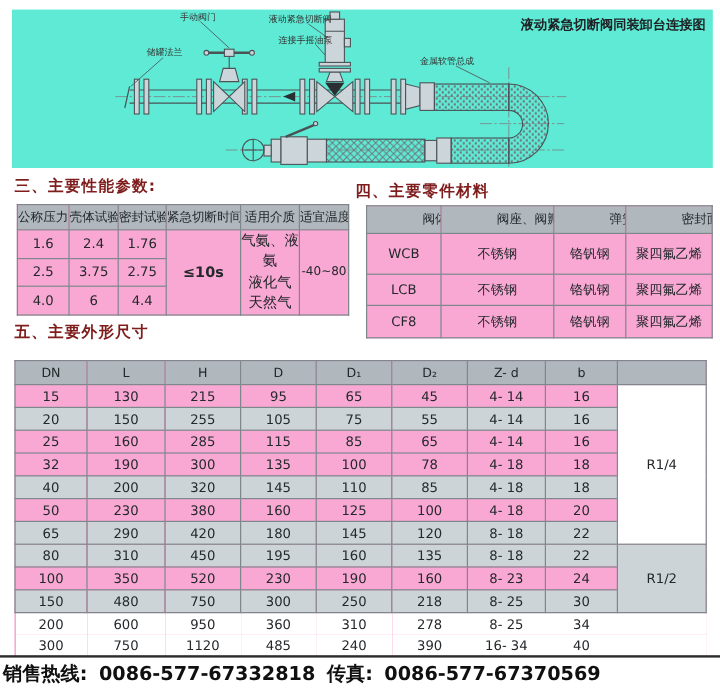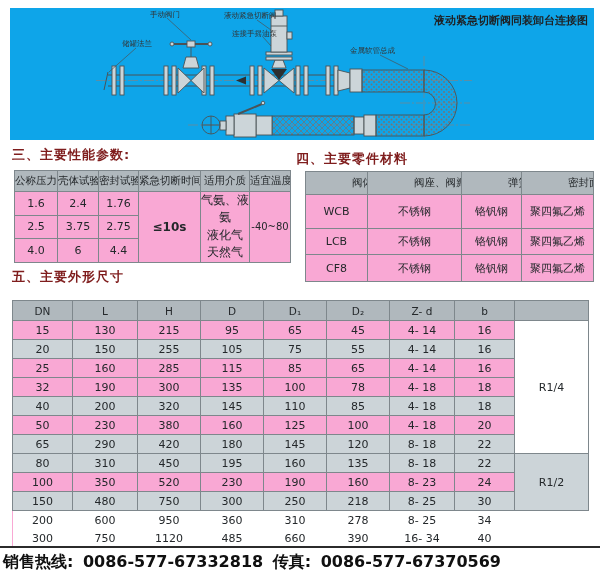--- a/index.html
+++ b/index.html
@@ -2,21 +2,21 @@
 <html><head>
 <meta charset="utf-8">
 <style>
   html,body{margin:0;padding:0;}
   body{
     width:600px;height:580px;position:relative;overflow:hidden;
     background:#ffffff;
     font-family:"DejaVu Sans","Liberation Sans",sans-serif;
     color:#24282b;
   }
-  .panel{position:absolute;left:10px;top:8px;width:584px;height:132px;background:#0ea5e9;}
+  .panel{position:absolute;left:10px;top:8px;width:584px;height:132px;background:#5eead4;}
   .sec-title{position:absolute;font-size:13px;font-weight:bold;color:#7f1d1d;letter-spacing:1px;white-space:nowrap;}
   table{border-collapse:collapse;position:absolute;table-layout:fixed;background:#f9a8d4;}
   td,th{border:1px solid #7e878c;font-size:11px;color:#24282b;text-align:center;padding:0;font-weight:normal;overflow:hidden;white-space:nowrap;}
   th{background:#b0b8bd;font-size:10.5px;}
   
   #perf-table th{height:20px;}
   #perf-table td{height:18px;font-size:11px;}
   #perf-table .time-cell{font-weight:bold;font-size:12px;}
   #perf-table .media-cell{font-size:12px;line-height:1.45;white-space:normal;}
   #perf-table .temp-cell{font-size:10px;}
@@ -26,21 +26,21 @@
   #mat-table tr.r2 td{height:25px;}
   #mat-table tr.r3 td{height:26px;}
   
   #dim-table th{height:19px;font-size:10.5px;}
   #dim-table td{height:18px;font-size:11px;}
   #dim-table tr.g td{background:#ccd4d8;}
   #dim-table td.rcell-w{background:#ffffff;}
   #dim-table td.rcell-g{background:#ccd4d8;}
   #dim-table tr.nb td{border:none;background:#ffffff;}
   .footer-line{position:absolute;left:0;top:546px;width:600px;height:2px;background:#2b2b2b;}
-  .footer{position:absolute;left:0;top:552px;width:503px;text-align:right;font-size:16px;font-weight:bold;color:#101010;white-space:nowrap;}
+  .footer{position:absolute;left:0;top:552px;width:503px;text-align:center;font-size:16px;font-weight:bold;color:#101010;white-space:nowrap;}
   .footer span{margin:0 2px;}
   svg text{font-family:"DejaVu Sans","Liberation Sans",sans-serif;}
 </style>
 </head>
 <body>
 
 <div class="panel">
 <svg viewBox="0 0 584 132" width="584" height="132">
   <defs>
     <pattern id="braid" width="5" height="5" patternUnits="userSpaceOnUse">
@@ -369,21 +369,21 @@
         <td>278</td>
         <td>8- 25</td>
         <td>34</td>
         <td></td>
       </tr>
   <tr class="nb">
         <td>300</td>
         <td>750</td>
         <td>1120</td>
         <td>485</td>
-        <td>660</td>
+        <td>240</td>
         <td>390</td>
         <td>16- 34</td>
         <td>40</td>
         <td></td>
       </tr>
 </tbody>
   </table>
 
 <div class="footer-line"></div>
 <div class="footer">

